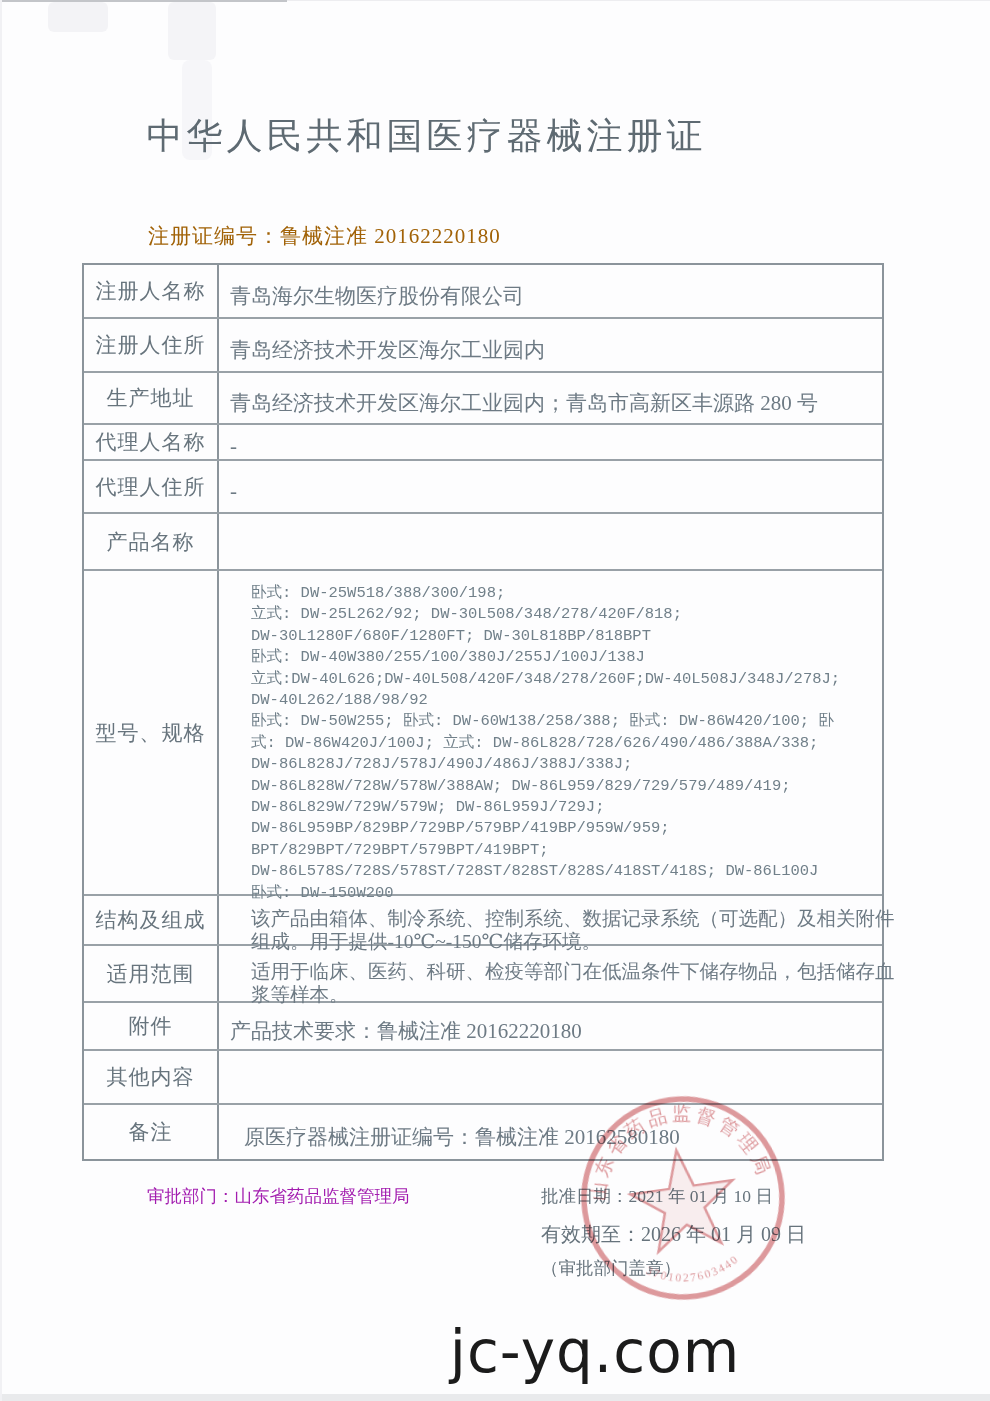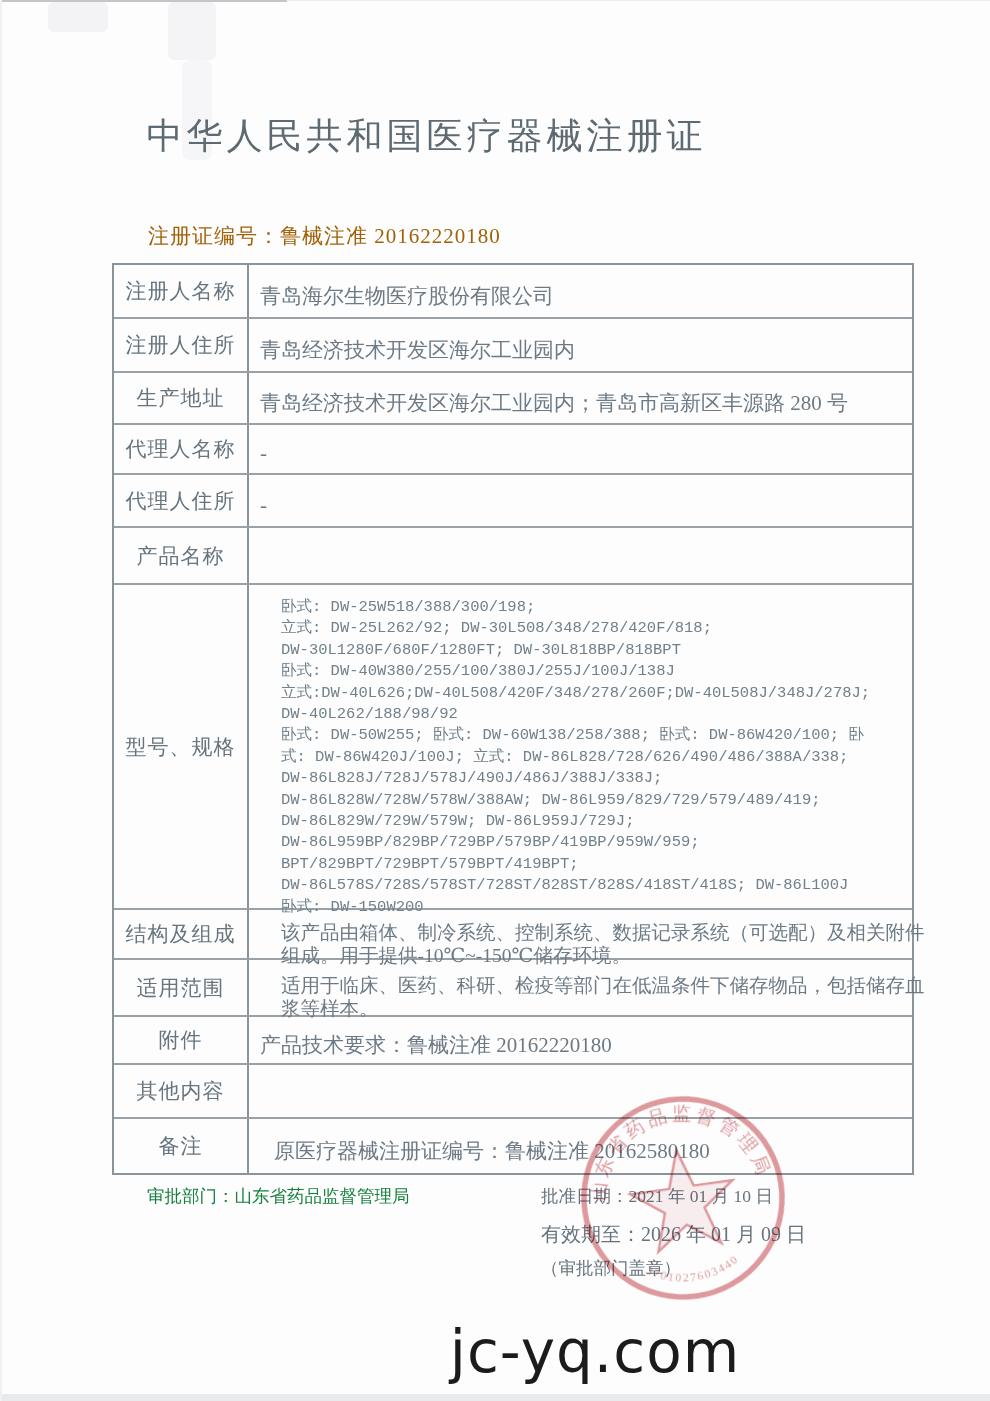--- a/index.html
+++ b/index.html
@@ -24,42 +24,42 @@
     position:absolute;left:0;top:112px;width:853px;margin:0;
     text-align:center;font-size:36px;font-weight:400;
     letter-spacing:4px;color:#5e6a72;
   }
   .regline{
     position:absolute;left:148px;top:222px;
     font-size:21px;color:#a16207;letter-spacing:1px;white-space:nowrap;
   }
 
   .cert-table{
-    position:absolute;left:112px;top:263px;width:802px;
+    position:absolute;left:82px;top:263px;width:802px;
     border:2px solid #8b949b;box-sizing:border-box;
     color:#6a7780;
   }
   .trow{display:flex;border-bottom:2px solid #99a1a7;box-sizing:border-box;}
   .trow:last-child{border-bottom:none;}
   .tlabel{
     width:135px;flex:0 0 135px;border-right:2px solid #8b949b;box-sizing:border-box;
     display:flex;align-items:center;justify-content:center;
     font-size:21px;letter-spacing:1px;white-space:nowrap;color:#67747d;
   }
   .tcontent{
     flex:1;display:flex;align-items:center;padding-left:11px;
     font-size:21px;white-space:nowrap;overflow:visible;color:#6d7a84;margin-top:9px;
   }
   .tcontent.block{display:block;padding-top:3px;padding-left:32px;}
   .model-lines{font-family:"Liberation Mono","DejaVu Sans Mono",monospace;font-size:15.5px;}
   .mline{line-height:21.4px;white-space:nowrap;color:#71808a;}
   .wrap2 .wline{font-size:19.5px;line-height:23px;white-space:nowrap;}
   .tcontent.indent{padding-left:25px;}
 
-  .f-dept{position:absolute;left:147px;top:1184px;font-size:17.5px;color:#15803d;white-space:nowrap;}
+  .f-dept{position:absolute;left:147px;top:1184px;font-size:17.5px;color:#a21caf;white-space:nowrap;}
   .f-approved{position:absolute;left:541px;top:1184px;font-size:17.5px;color:#66737c;white-space:nowrap;}
   .f-valid{position:absolute;left:541px;top:1221px;font-size:20px;color:#66737c;white-space:nowrap;}
   .f-sealnote{position:absolute;left:541px;top:1256px;font-size:17.5px;color:#66737c;white-space:nowrap;}
 
   .stamp{
     position:absolute;left:573px;top:1088px;width:220px;height:220px;
     color:#c9575c;opacity:.6;filter:blur(0.6px);
     mix-blend-mode:multiply;transform:rotate(-8deg);
   }
   .stamp text{fill:currentColor;font-family:"Liberation Serif","DejaVu Serif",serif;}
@@ -97,21 +97,21 @@
     <div class="trow" style="height:54px">
       <div class="tlabel">注册人住所</div>
       <div class="tcontent">青岛经济技术开发区海尔工业园内</div>
     </div>
 
     <div class="trow" style="height:52px">
       <div class="tlabel">生产地址</div>
       <div class="tcontent">青岛经济技术开发区海尔工业园内；青岛市高新区丰源路 280 号</div>
     </div>
 
-    <div class="trow" style="height:50px">
+    <div class="trow" style="height:36px">
       <div class="tlabel">代理人名称</div>
       <div class="tcontent">-</div>
     </div>
 
     <div class="trow" style="height:53px">
       <div class="tlabel">代理人住所</div>
       <div class="tcontent">-</div>
     </div>
 
     <div class="trow" style="height:57px">

